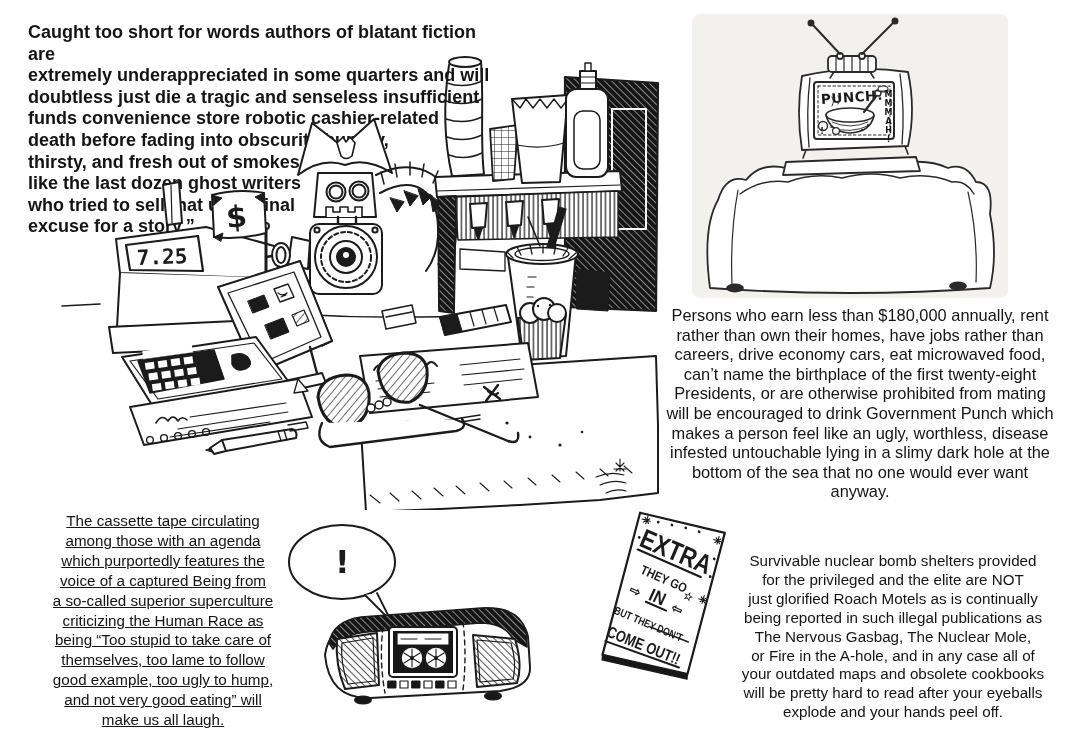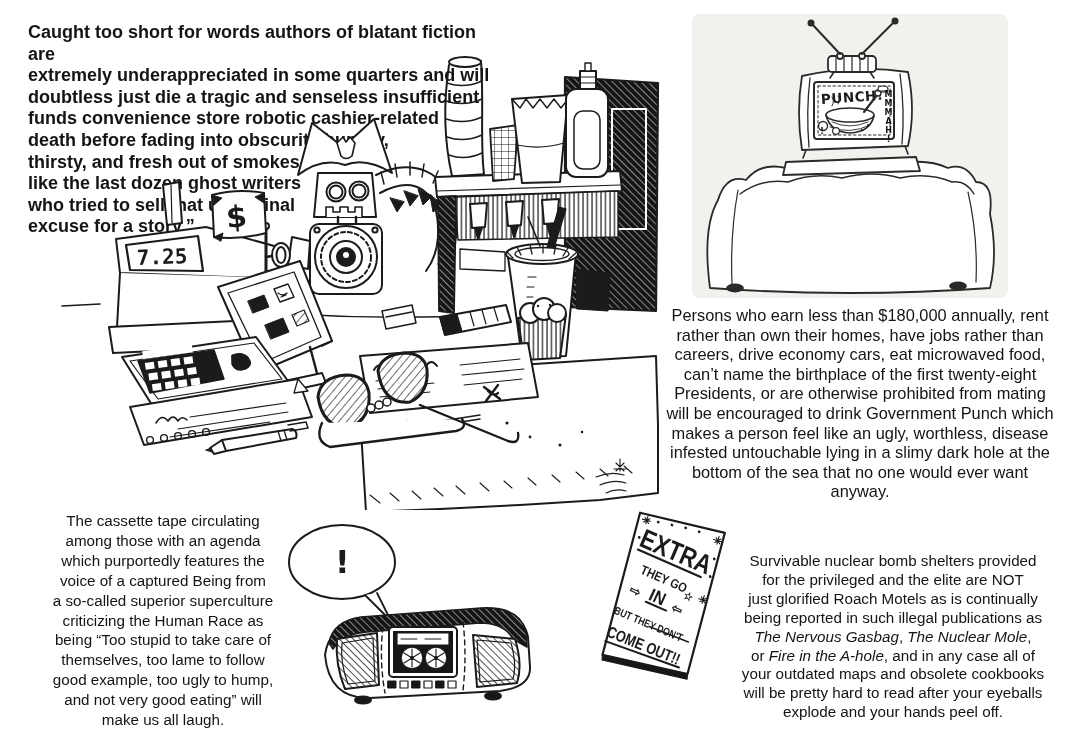--- a/index.html
+++ b/index.html
@@ -1,23 +1,23 @@
 <!DOCTYPE html>
 <html><head>
 <meta charset="utf-8">
 <style>
   html,body{margin:0;padding:0;background:#fff;}
   .page{position:relative;width:1080px;height:745px;background:#ffffff;overflow:hidden;
         font-family:"Liberation Sans","DejaVu Sans",sans-serif;color:#111;}
   .para{position:absolute;white-space:pre-line;color:#141414;}
   .p-authors{left:28px;top:22px;width:470px;font-size:18px;line-height:21.6px;text-align:left;font-weight:bold;}
   .p-punch{left:644px;top:306px;width:432px;font-size:16.4px;line-height:19.6px;text-align:center;}
-  .p-cassette{left:28px;top:511px;width:270px;font-size:15.2px;line-height:19.9px;text-align:center;}
+  .p-cassette{left:28px;top:511px;width:270px;font-size:15.2px;line-height:19.9px;text-align:center;text-decoration:underline;}
   .p-shelters{left:706px;top:552px;width:374px;font-size:15.2px;line-height:18.9px;text-align:center;white-space:normal;}
-  .p-shelters .it{font-style:italic;}
+  .p-shelters .it{}
   .illus{position:absolute;}
   .illus svg{display:block;}
   svg *{stroke-linecap:round;stroke-linejoin:round;}
   .tv-wrap{left:690px;top:12px;width:320px;height:290px;}
   .store-wrap{left:60px;top:25px;width:600px;height:485px;}
   .boombox-wrap{left:285px;top:515px;width:250px;height:195px;}
   .poster-wrap{left:612px;top:516px;width:100px;height:160px;transform:rotate(16deg);transform-origin:50% 50%;}
   .mmm{position:absolute;left:194px;top:78px;writing-mode:vertical-rl;text-orientation:upright;
        font-size:8px;font-weight:bold;letter-spacing:0;color:#141414;font-family:"DejaVu Sans",sans-serif;}
   .defs-svg{position:absolute;width:0;height:0;}

